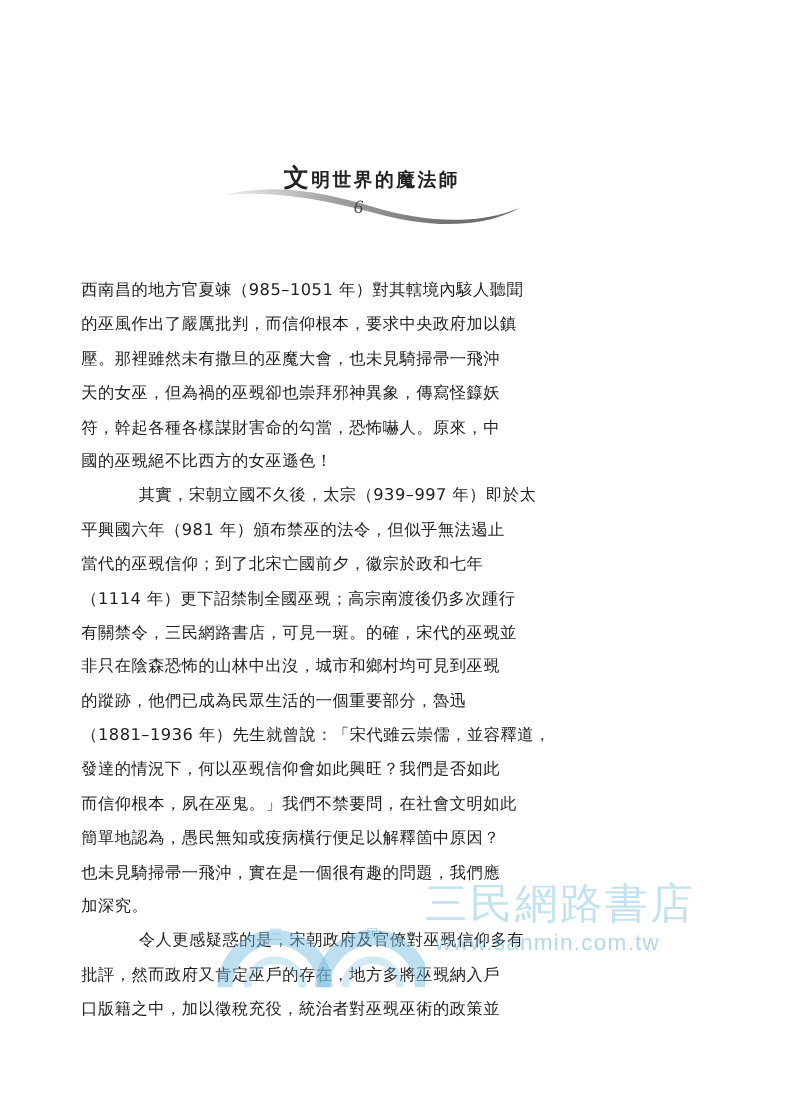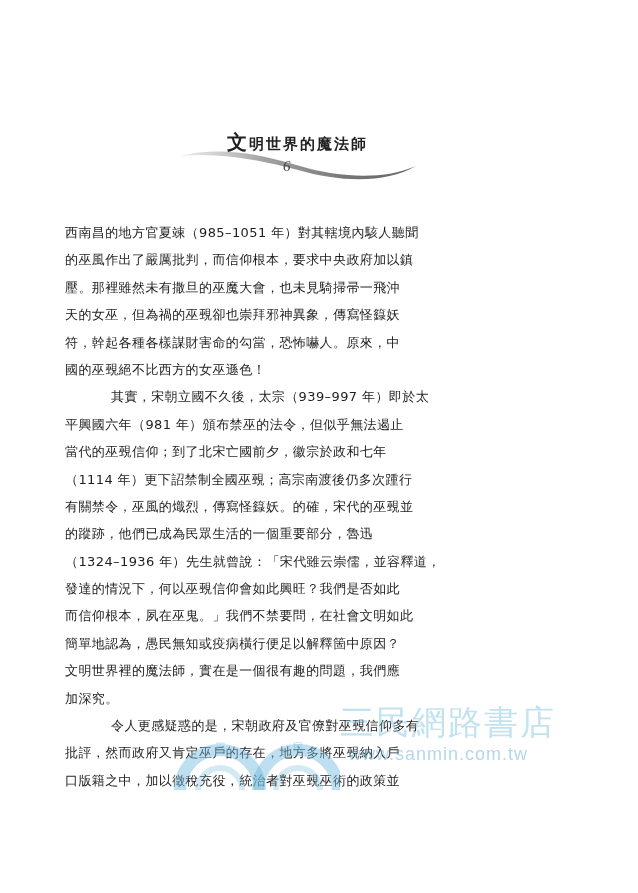--- a/index.html
+++ b/index.html
@@ -146,27 +146,28 @@
     <div class="line">西南昌的地方官夏竦（985–1051 年）對其轄境內駭人聽聞</div>
     <div class="line">的巫風作出了嚴厲批判，而信仰根本，要求中央政府加以鎮</div>
     <div class="line">壓。那裡雖然未有撒旦的巫魔大會，也未見騎掃帚一飛沖</div>
     <div class="line">天的女巫，但為禍的巫覡卻也崇拜邪神異象，傳寫怪籙妖</div>
     <div class="line">符，幹起各種各樣謀財害命的勾當，恐怖嚇人。原來，中</div>
     <div class="line">國的巫覡絕不比西方的女巫遜色！</div>
     <div class="line indent">其實，宋朝立國不久後，太宗（939–997 年）即於太</div>
     <div class="line">平興國六年（981 年）頒布禁巫的法令，但似乎無法遏止</div>
     <div class="line">當代的巫覡信仰；到了北宋亡國前夕，徽宗於政和七年</div>
     <div class="line">（1114 年）更下詔禁制全國巫覡；高宗南渡後仍多次踵行</div>
-    <div class="line">有關禁令，巫風的熾烈，傳寫怪籙妖。的確，宋代的巫覡並</div>
+    <div class="line">有關禁令，三民網路書店，可見一斑。的確，宋代的巫覡並</div>
+    <div class="line">非只在陰森恐怖的山林中出沒，城市和鄉村均可見到巫覡</div>
     <div class="line">的蹤跡，他們已成為民眾生活的一個重要部分，魯迅</div>
-    <div class="line">（1324–1936 年）先生就曾說：「宋代雖云崇儒，並容釋道，</div>
+    <div class="line">（1881–1936 年）先生就曾說：「宋代雖云崇儒，並容釋道，</div>
     <div class="line">發達的情況下，何以巫覡信仰會如此興旺？我們是否如此</div>
     <div class="line">而信仰根本，夙在巫鬼。」我們不禁要問，在社會文明如此</div>
     <div class="line">簡單地認為，愚民無知或疫病橫行便足以解釋箇中原因？</div>
-    <div class="line">文明世界裡的魔法師，實在是一個很有趣的問題，我們應</div>
+    <div class="line">也未見騎掃帚一飛沖，實在是一個很有趣的問題，我們應</div>
     <div class="line">加深究。</div>
     <div class="line indent">令人更感疑惑的是，宋朝政府及官僚對巫覡信仰多有</div>
     <div class="line">批評，然而政府又肯定巫戶的存在，地方多將巫覡納入戶</div>
     <div class="line">口版籍之中，加以徵稅充役，統治者對巫覡巫術的政策並</div>
   </div>
 
   <div class="watermark">
     <svg class="wm-arches" viewBox="0 0 170 90">
       <path d="M10,90 A40,40 0 0 1 90,90" fill="none" stroke="rgba(110,185,220,0.45)" stroke-width="12"></path>
       <path d="M88,90 A40,40 0 0 1 168,90" fill="none" stroke="rgba(110,185,220,0.45)" stroke-width="12"></path>

